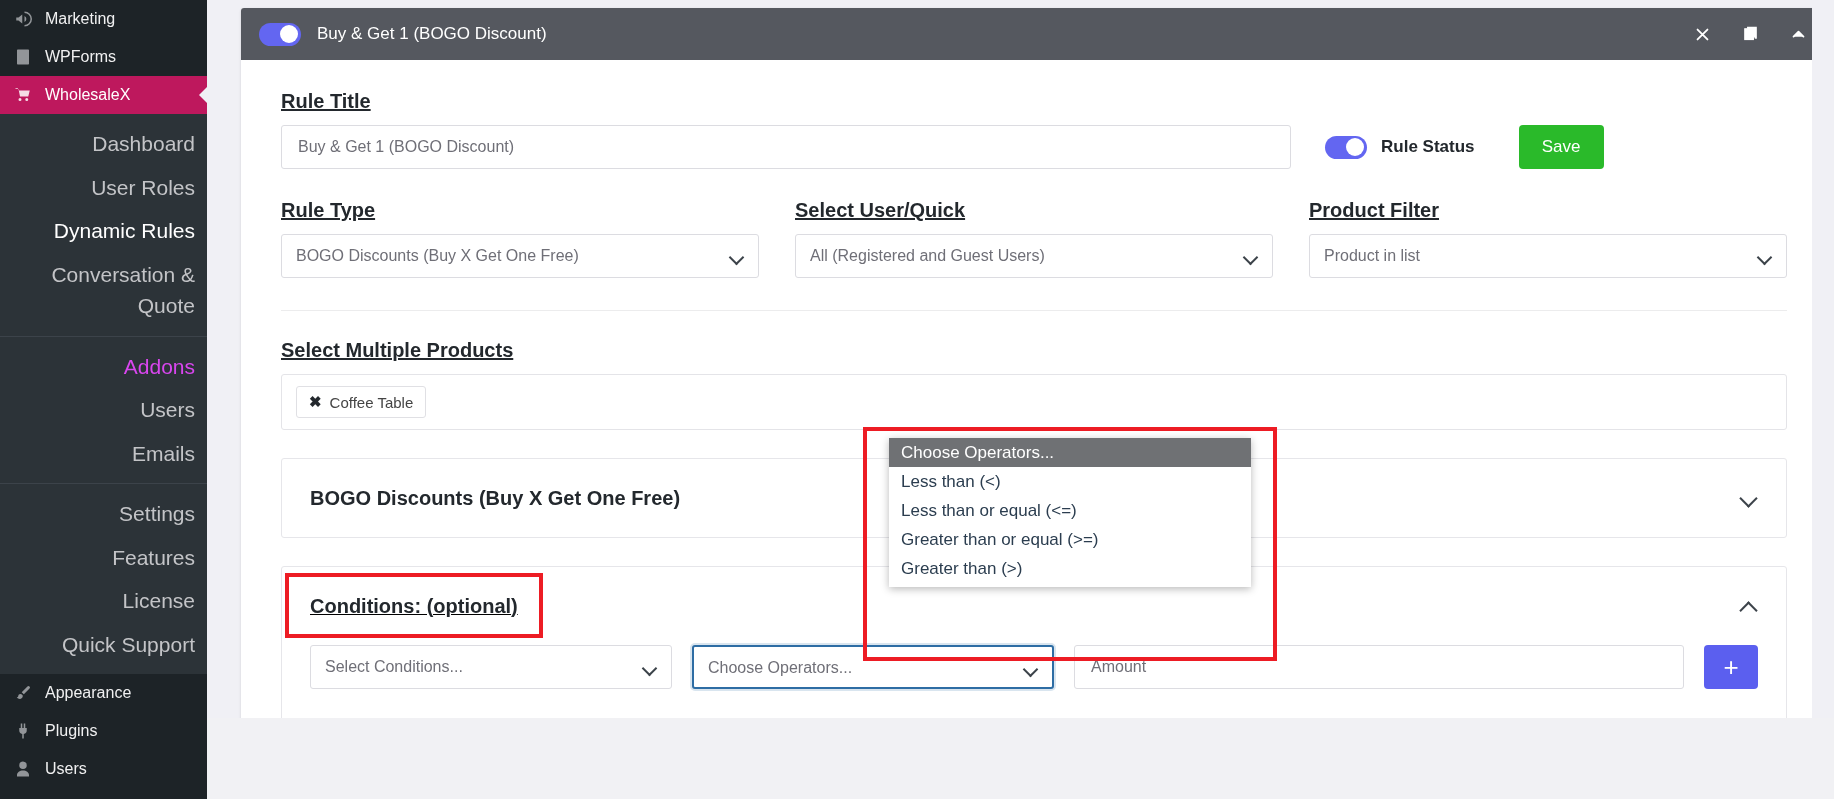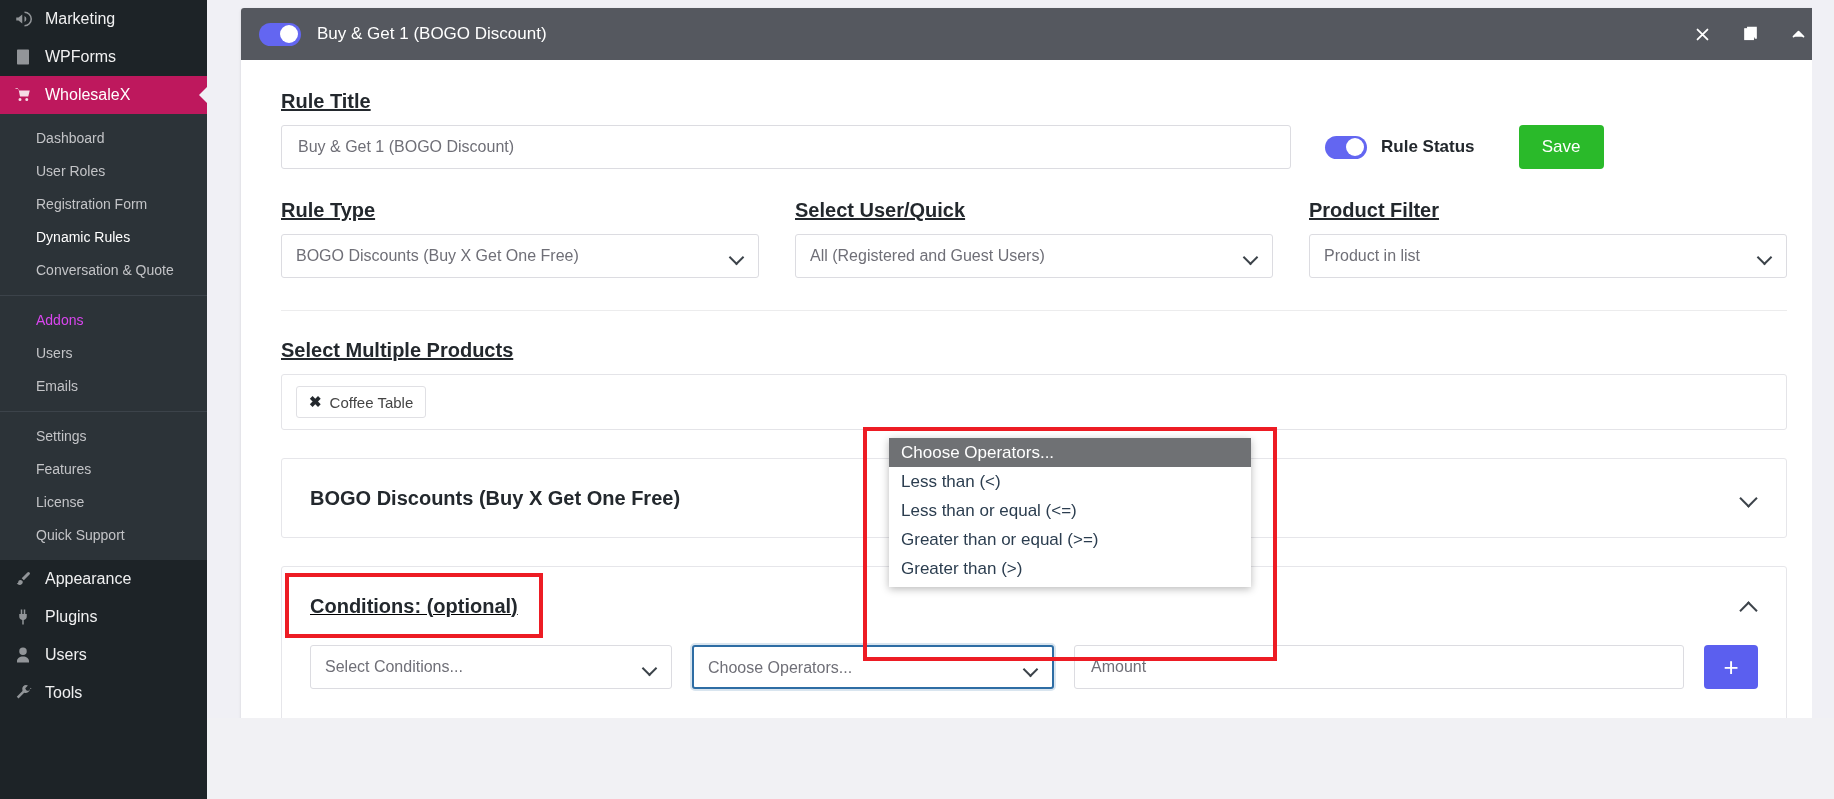--- a/index.html
+++ b/index.html
@@ -29,21 +29,21 @@
     border-style: solid; border-width: 9px 9px 9px 0;
     border-color: transparent #f0f0f5 transparent transparent;
   }
   .wp-ico { width: 21px; height: 21px; flex: 0 0 21px; display: flex; align-items: center; justify-content: center; opacity: .85; }
   .wp-ico svg { width: 18px; height: 18px; fill: #a7aaad; }
   .wp-top-item.active .wp-ico svg { fill: #fff; }
 
   .wp-sub-wrap { background: #2c3338; padding: 8px 0; }
   .wp-sub-item {
     display: block; padding: 6px 12px 6px 36px;
-    font-size: 14px; color: #c3c4c7; line-height: 1.5;
+    font-size: 21px; color: #c3c4c7; line-height: 1.5; text-align: right;
   }
   .wp-sub-item.current { color: #fff; font-weight: 400; }
   .wp-sub-item.addons { color: #d946ef; }
   .wp-sub-sep { height: 1px; background: #3c434a; margin: 8px 0; }
 
   
   #main-area {
     flex: 1; height: 718px; position: relative;
     background: #f0f0f5; padding: 0; overflow: hidden;
   }
@@ -213,21 +213,20 @@
       <svg viewBox="0 0 24 24">
           <path d="M2 3h3l1.2 3H21l-2 8H8L6 4H2V3zm6 13a2 2 0 1 0 0 4 2 2 0 0 0 0-4zm9 0a2 2 0 1 0 0 4 2 2 0 0 0 0-4z"></path>
         </svg>
     </span>
     <span>WholesaleX</span>
   </div>
 
   <div class="wp-sub-wrap">
     <a class="wp-sub-item">Dashboard</a>
     <a class="wp-sub-item">User Roles</a>
-    <a class="wp-sub-item">Registration Form</a>
     <a class="wp-sub-item current">Dynamic Rules</a>
     <a class="wp-sub-item">Conversation &amp; Quote</a>
 
     <div class="wp-sub-sep"></div>
 
     <a class="wp-sub-item addons">Addons</a>
     <a class="wp-sub-item">Users</a>
     <a class="wp-sub-item">Emails</a>
 
     <div class="wp-sub-sep"></div>

